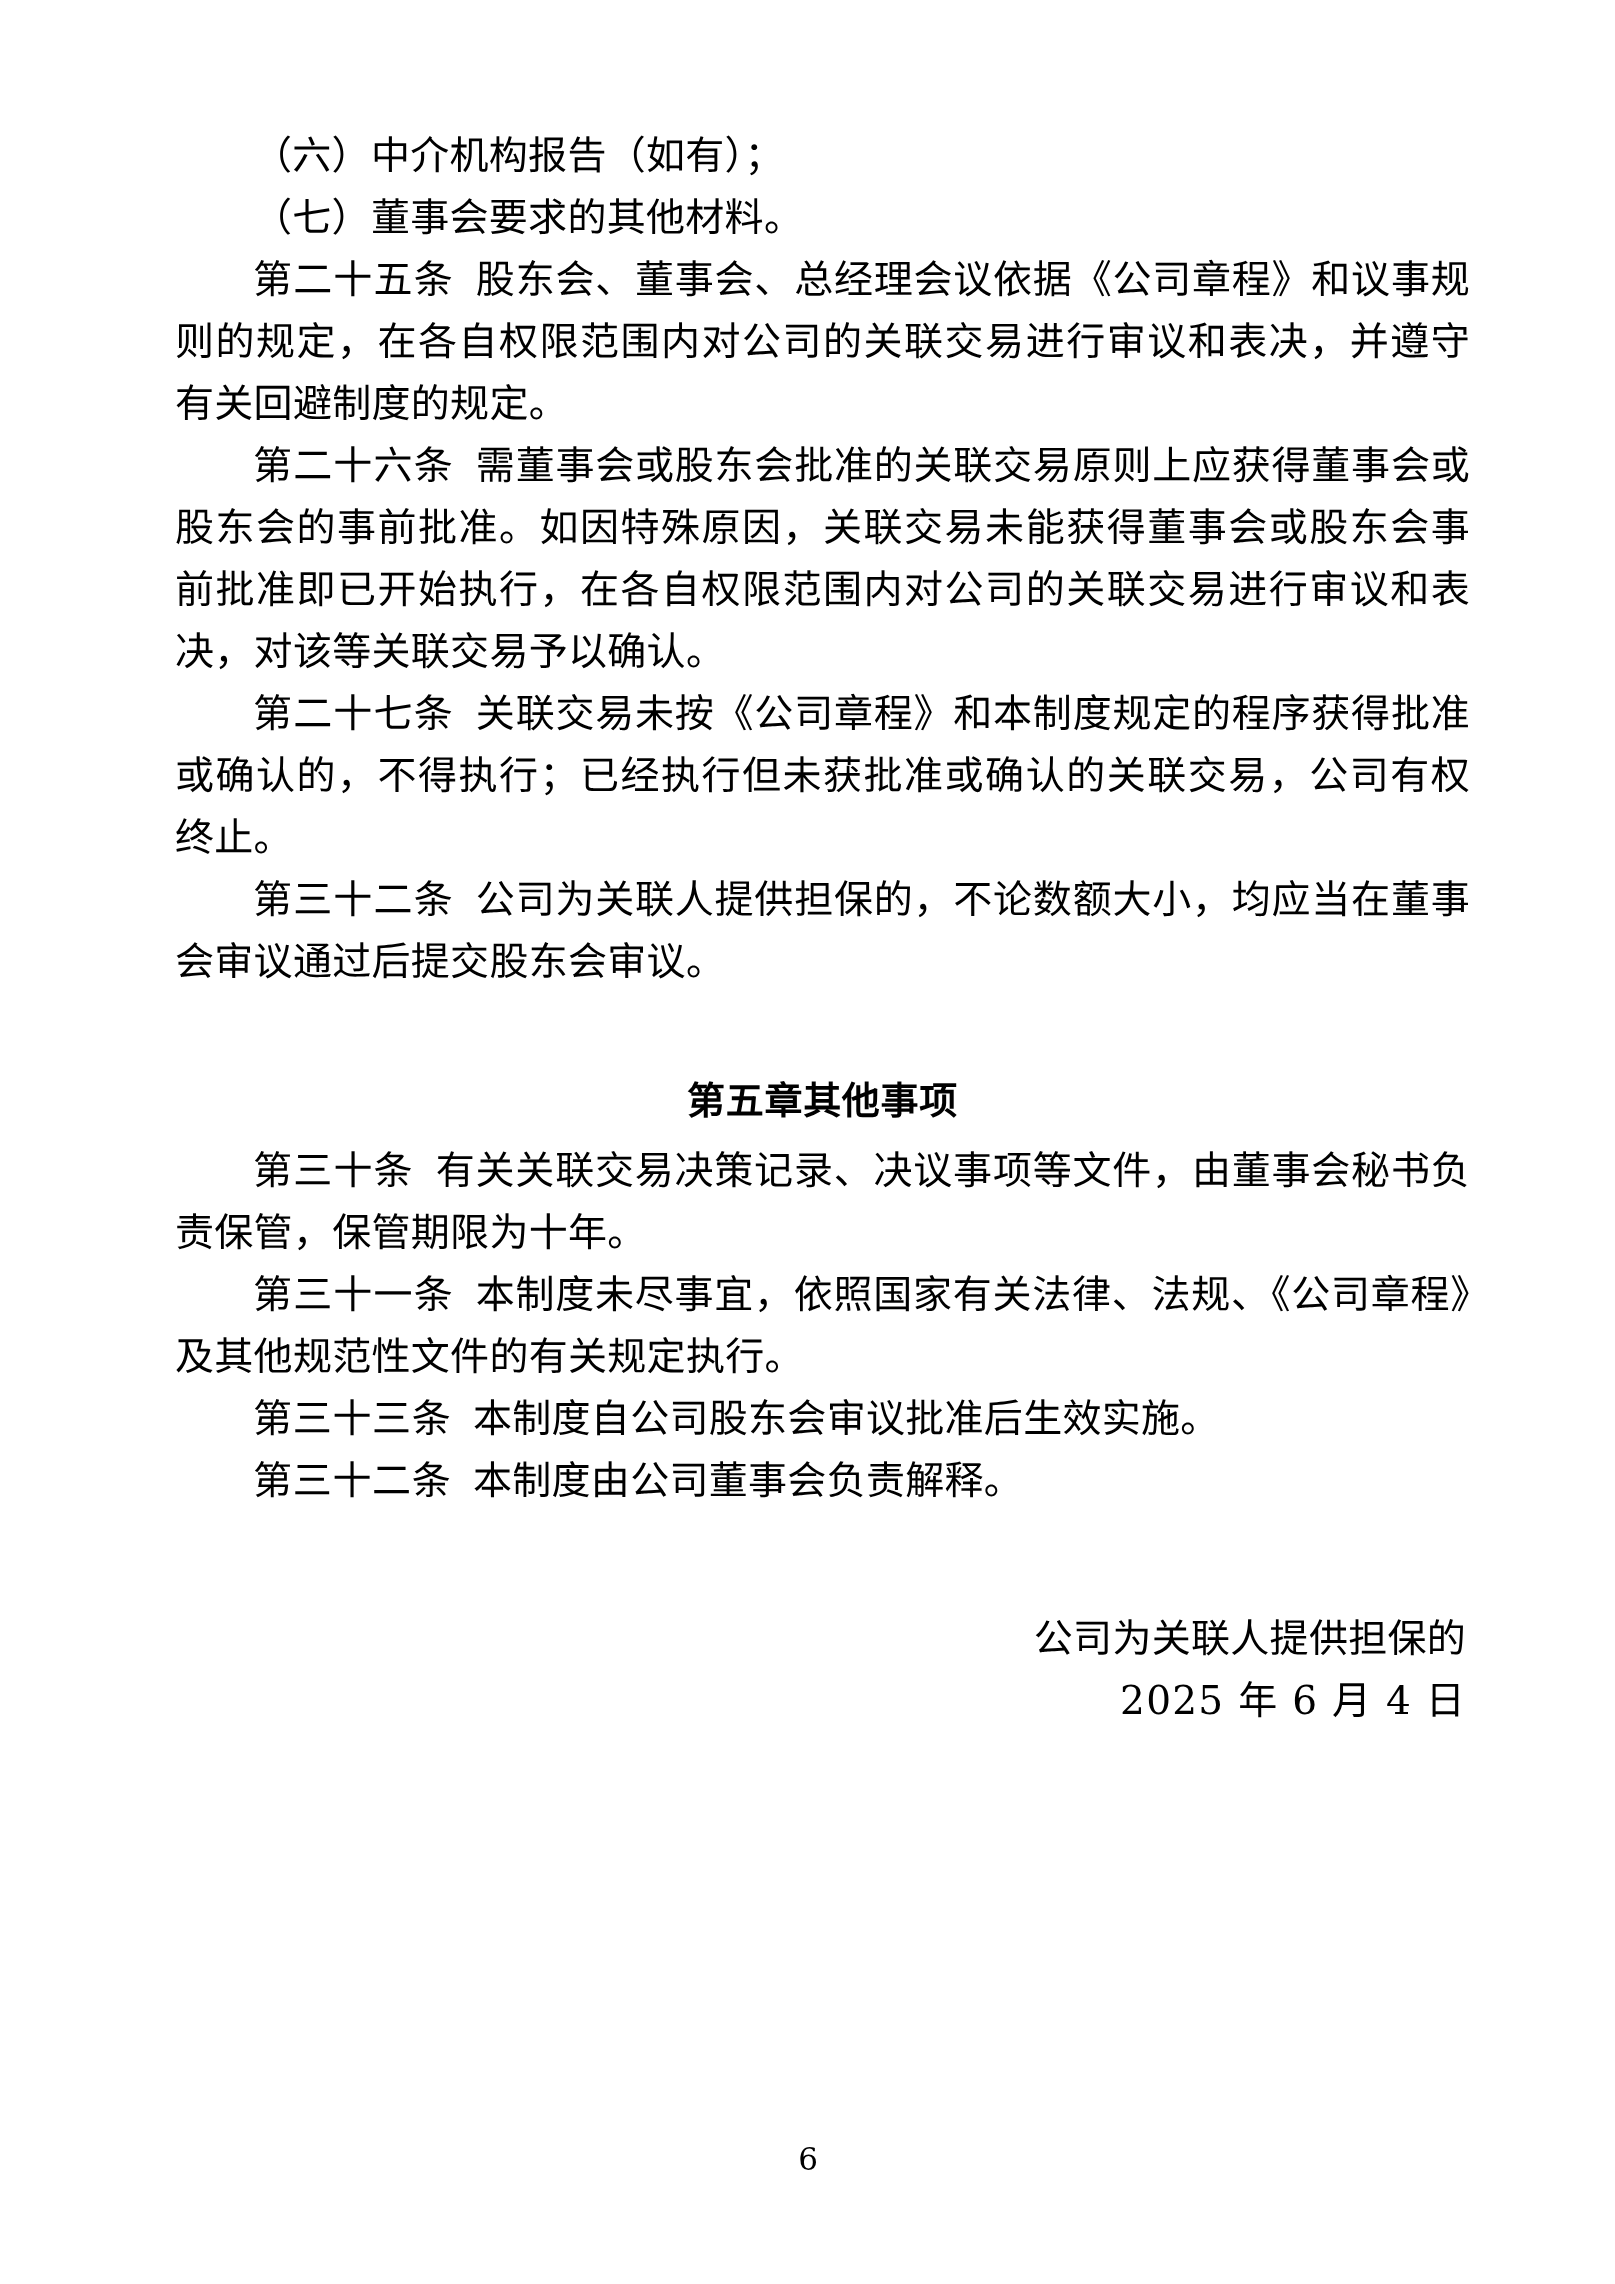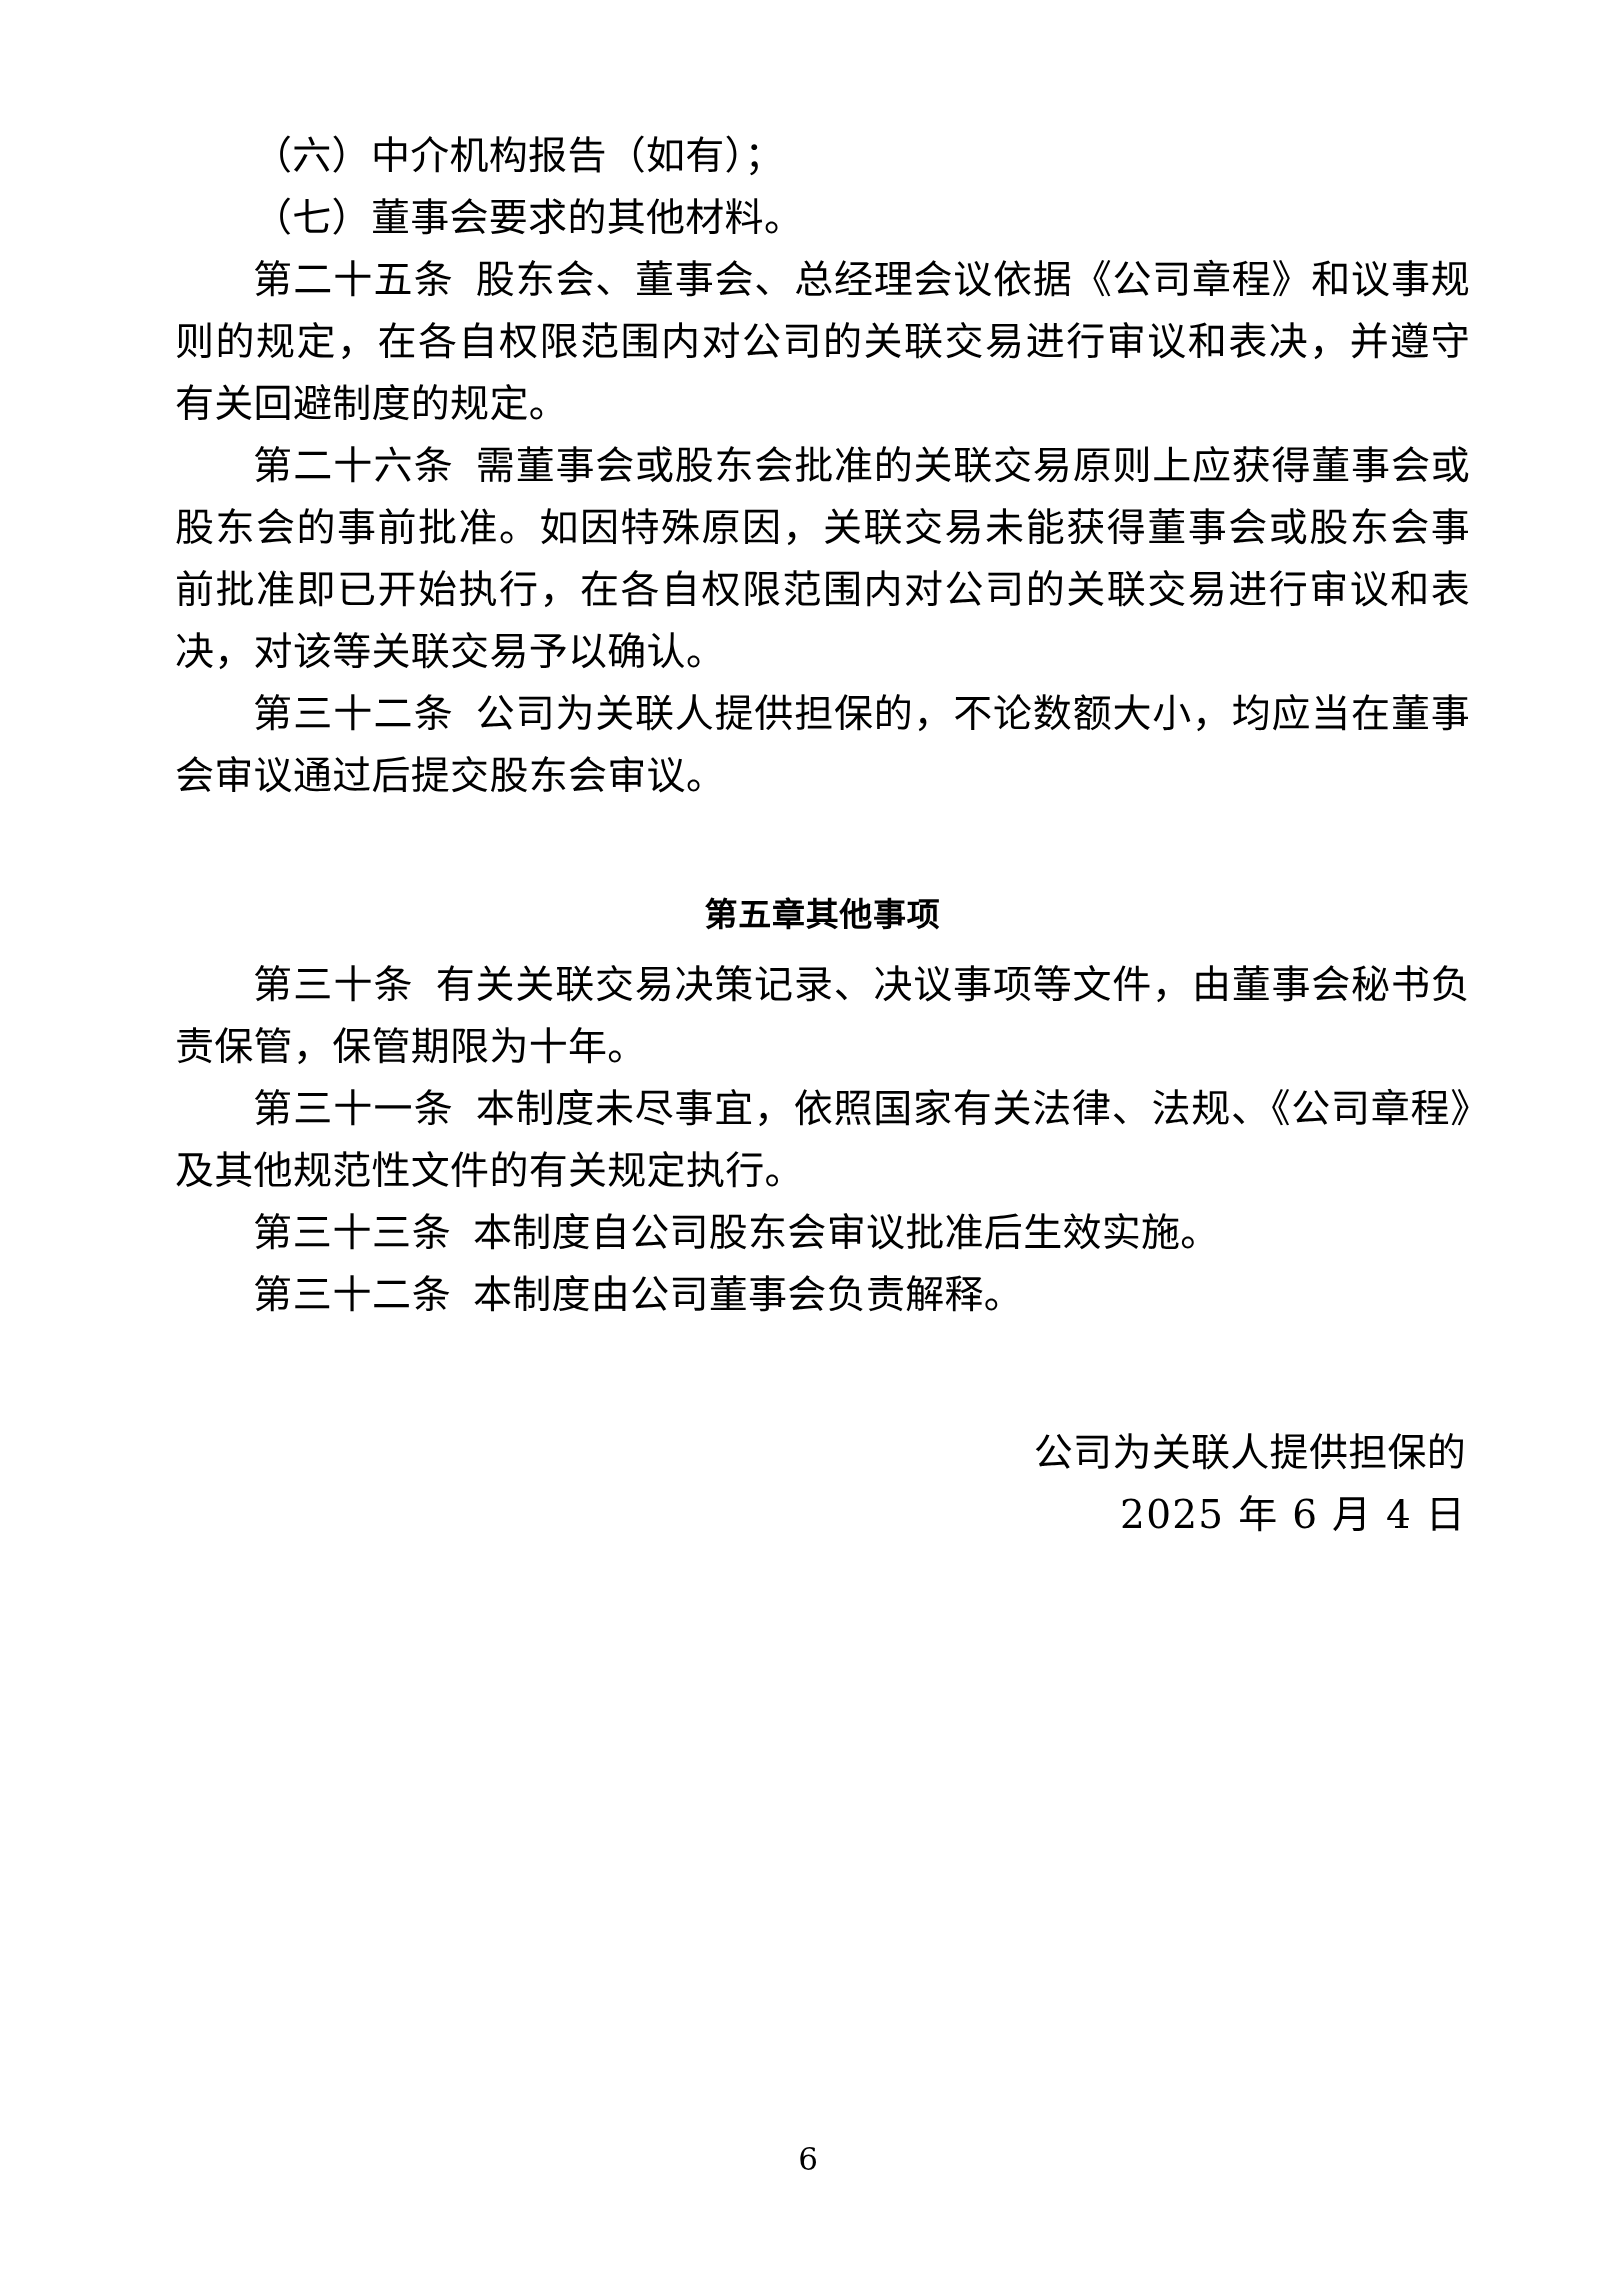--- a/index.html
+++ b/index.html
@@ -39,21 +39,21 @@
   .art-num {
     font-weight: normal;
     letter-spacing: 0.7px;
   }
   .art-gap {
     display: inline-block;
     width: 0.55em;
   }
   h2.chapter {
     margin: 0;
-    font-size: 33px;
+    font-size: 38px;
     line-height: 62px;
     font-weight: bold;
     text-align: center;
     text-indent: 0;
     letter-spacing: 0.7px;
   }
   .spacer-chapter-before { height: 77px; }
   .spacer-chapter-after  { height: 7.8px; }
   .sign-block {
     margin-top: 96px;
@@ -83,20 +83,21 @@
 <body>
 
 <div class="page">
 
   <div class="content">
     <div id="blocks">
         <p class="para"><span>（六）中介机构报告（如有）；</span></p>
         <p class="para"><span>（七）董事会要求的其他材料。</span></p>
         <p class="para"><span class="art-num">第二十五条</span><span class="art-gap"></span><span>股东会、董事会、总经理会议依据《公司章程》和议事规则的规定，在各自权限范围内对公司的关联交易进行审议和表决，并遵守有关回避制度的规定。</span></p>
         <p class="para"><span class="art-num">第二十六条</span><span class="art-gap"></span><span>需董事会或股东会批准的关联交易原则上应获得董事会或股东会的事前批准。如因特殊原因，关联交易未能获得董事会或股东会事前批准即已开始执行，在各自权限范围内对公司的关联交易进行审议和表决，对该等关联交易予以确认。</span></p>
+        <p class="para"><span class="art-num">第二十七条</span><span class="art-gap"></span><span>关联交易未按《公司章程》和本制度规定的程序获得批准或确认的，不得执行；已经执行但未获批准或确认的关联交易，公司有权终止。</span></p>
         <p class="para"><span class="art-num">第三十二条</span><span class="art-gap"></span><span>公司为关联人提供担保的，不论数额大小，均应当在董事会审议通过后提交股东会审议。</span></p>
         <div class="spacer-chapter-before"></div>
         <h2 class="chapter">第五章其他事项</h2>
         <div class="spacer-chapter-after"></div>
         <p class="para"><span class="art-num">第三十条</span><span class="art-gap"></span><span>有关关联交易决策记录、决议事项等文件，由董事会秘书负责保管，保管期限为十年。</span></p>
         <p class="para"><span class="art-num">第三十一条</span><span class="art-gap"></span><span>本制度未尽事宜，依照国家有关法律、法规、《公司章程》及其他规范性文件的有关规定执行。</span></p>
         <p class="para"><span class="art-num">第三十三条</span><span class="art-gap"></span><span>本制度自公司股东会审议批准后生效实施。</span></p>
         <p class="para"><span class="art-num">第三十二条</span><span class="art-gap"></span><span>本制度由公司董事会负责解释。</span></p>
       </div>
 

